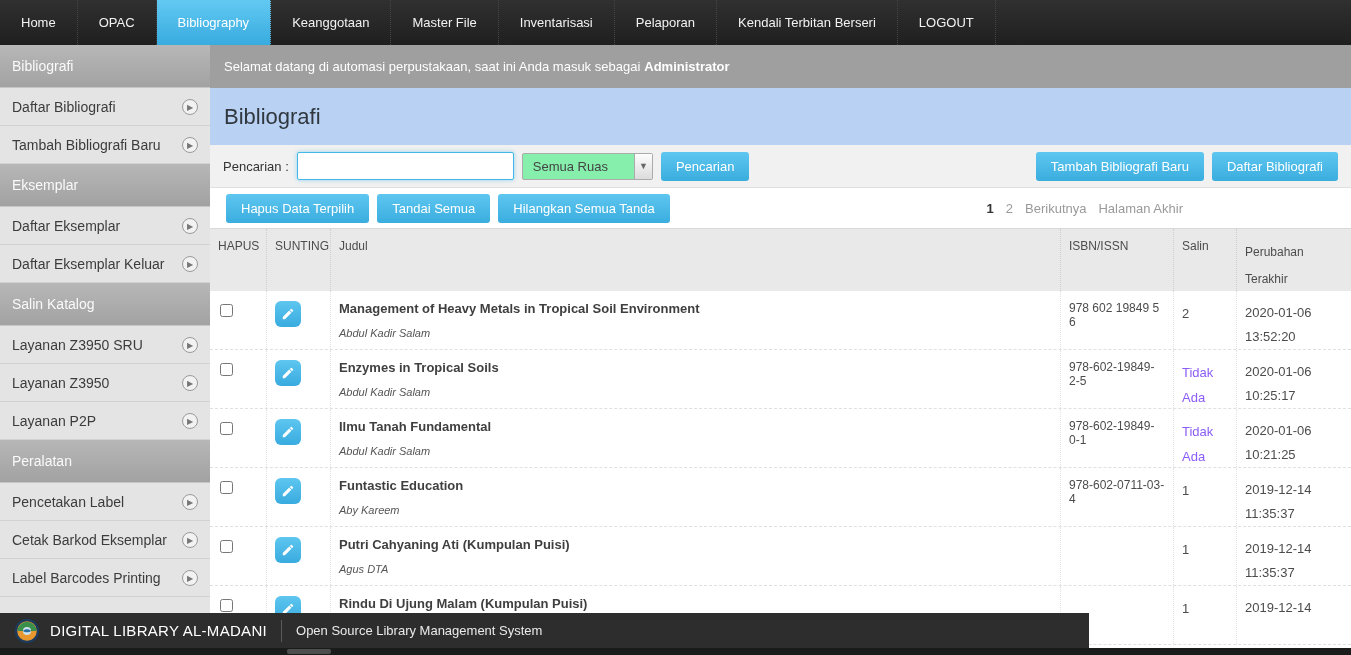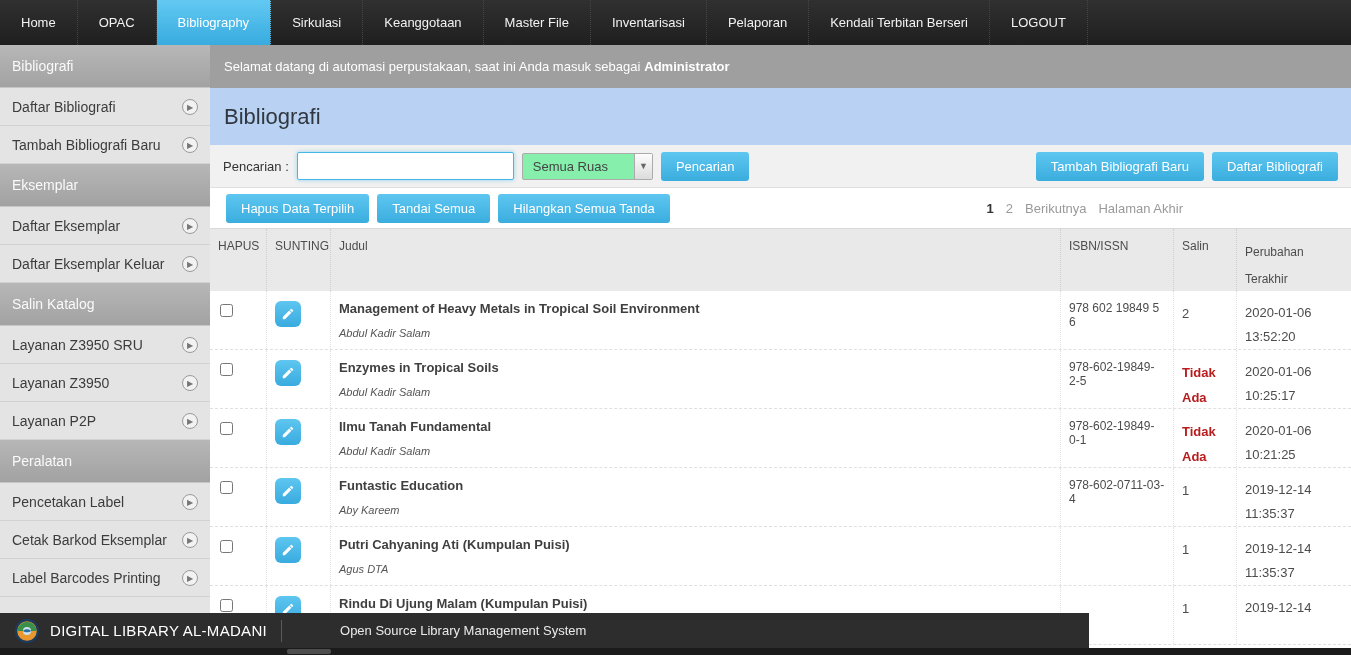--- a/index.html
+++ b/index.html
@@ -78,44 +78,43 @@
   .th-row .cell { font-size:12px; color:#4c4c4c; }
   .data-row { height:59px; border-bottom:1px dashed #e0e0e0; background:#fff; }
   .data-row .cell { border-left:1px dotted #e2e2e2; }
   .chk { width:13px; height:13px; margin:3px 0 0 2px; accent-color:#fff; }
   .edit-btn { width:26px; height:26px; border:none; border-radius:6px; cursor:pointer;
               background:linear-gradient(180deg,#5ec6f0,#39abdf); display:flex;
               align-items:center; justify-content:center; margin-top:0; }
   .row-title { font-size:13px; font-weight:bold; color:#3f3f3f; cursor:pointer; }
   .row-author { font-size:11px; font-style:italic; color:#555; margin-top:11px; }
   .salin-val { font-size:13px; color:#4c4c4c; line-height:25px; }
-  .salin-val.missing { color:#b91c1c; font-weight:bold; }
+  .salin-val.missing { color:#8b5cf6; font-weight:normal; }
   .date-line { font-size:13px; color:#4c4c4c; line-height:24px; }
 
   
   .footer { position:absolute; left:0; bottom:7px; width:1089px; height:35px;
             background:#2d2d2d; display:flex; align-items:center; padding:0 14px; }
   .logo { width:26px; height:26px; flex:none; }
   .brand { color:#fff; font-size:15px; margin-left:10px; letter-spacing:.3px; }
   .foot-div { width:1px; height:22px; background:#5a5a5a; margin:0 14px; }
-  .tagline { color:#eaeaea; font-size:13px;margin-left:44px; }
+  .tagline { color:#eaeaea; font-size:13px; }
   .bottom-strip { position:absolute; left:0; bottom:0; width:1351px; height:7px; background:#1b1b1b; }
   .bottom-thumb { position:absolute; left:287px; bottom:1px; width:44px; height:5px;
                   background:#4e4e4e; border-radius:2px; }
 </style>
 </head>
 <body>
 
 <div id="app">
 
   <nav class="topnav" id="topnav">
       <div class="nav-item">Home</div>
       <div class="nav-item">OPAC</div>
       <div class="nav-item active">Bibliography</div>
-      <div class="nav-item">Sirkulasi</div>
       <div class="nav-item">Keanggotaan</div>
       <div class="nav-item">Master File</div>
       <div class="nav-item">Inventarisasi</div>
       <div class="nav-item">Pelaporan</div>
       <div class="nav-item">Kendali Terbitan Berseri</div>
       <div class="nav-item">LOGOUT</div>
     </nav>
 
   <div class="cols">
 

